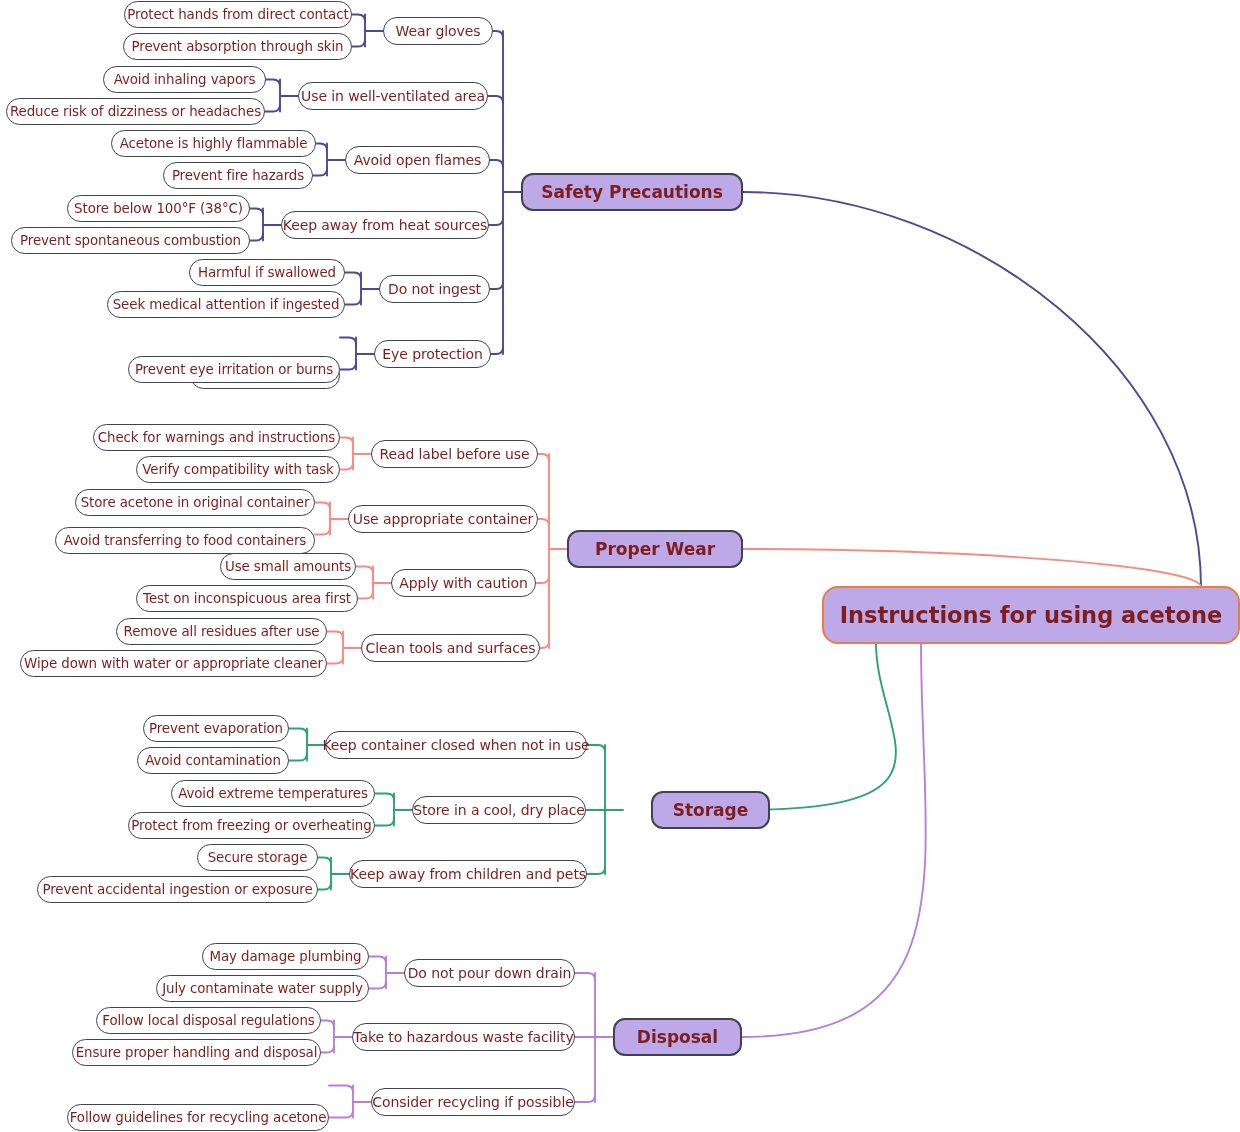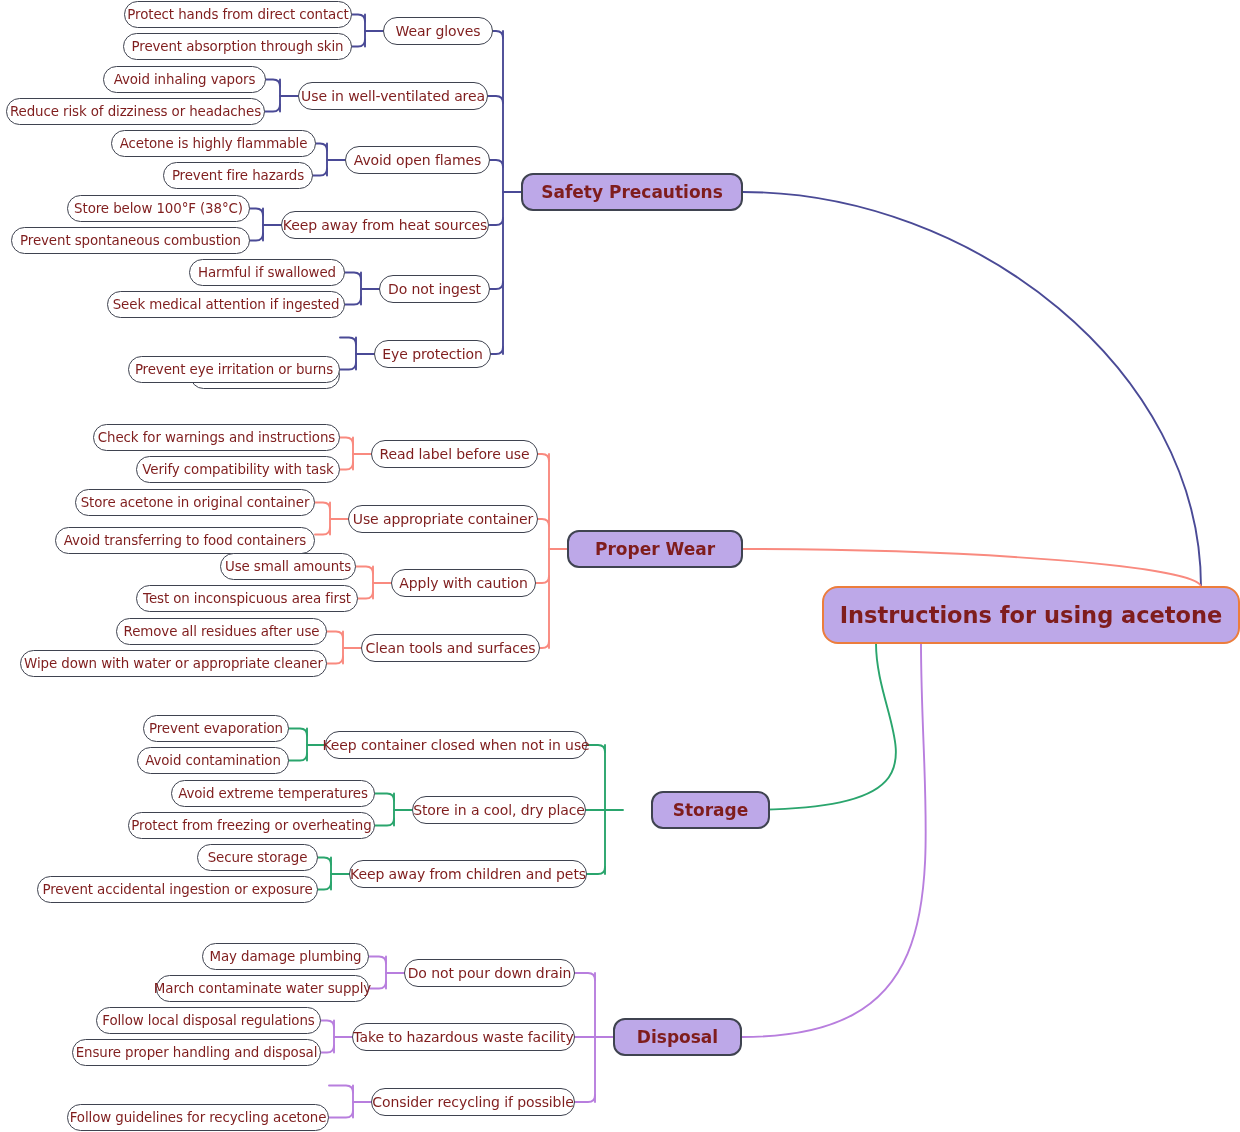--- a/index.html
+++ b/index.html
@@ -302,21 +302,21 @@
     <div class="node branch" style="left: 613px; top: 1018px; width: 129px;">
       <span>Disposal</span>
     </div>
     <div class="node mid" style="left: 404px; top: 959px; width: 171px;">
       <span>Do not pour down drain</span>
     </div>
     <div class="node leaf" style="left: 202px; top: 943px; width: 167px;">
       <span>May damage plumbing</span>
     </div>
     <div class="node leaf" style="left: 156px; top: 975px; width: 213px;">
-      <span>March contaminate water supply</span>
+      <span>July contaminate water supply</span>
     </div>
     <div class="node mid" style="left: 352px; top: 1023px; width: 223px;">
       <span>Take to hazardous waste facility</span>
     </div>
     <div class="node leaf" style="left: 96px; top: 1007px; width: 225px;">
       <span>Follow local disposal regulations</span>
     </div>
     <div class="node leaf" style="left: 72px; top: 1039px; width: 249px;">
       <span>Ensure proper handling and disposal</span>
     </div>

